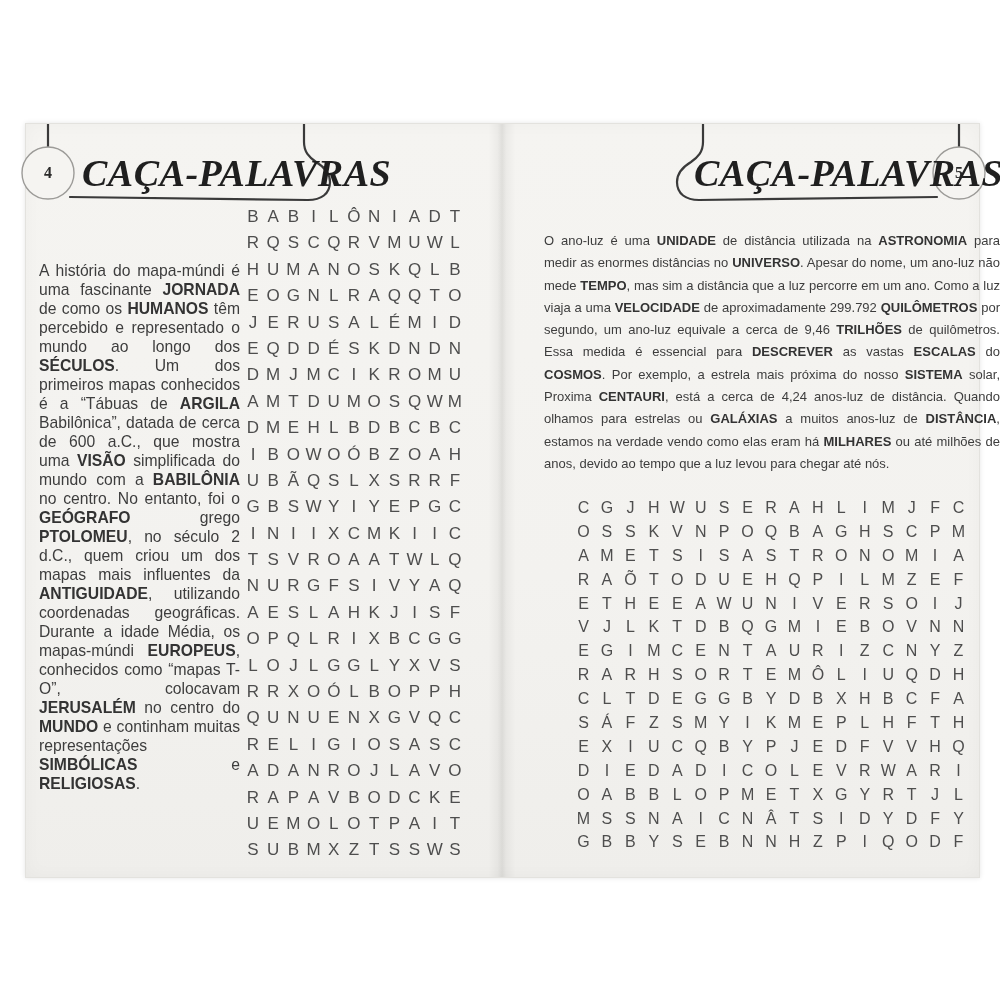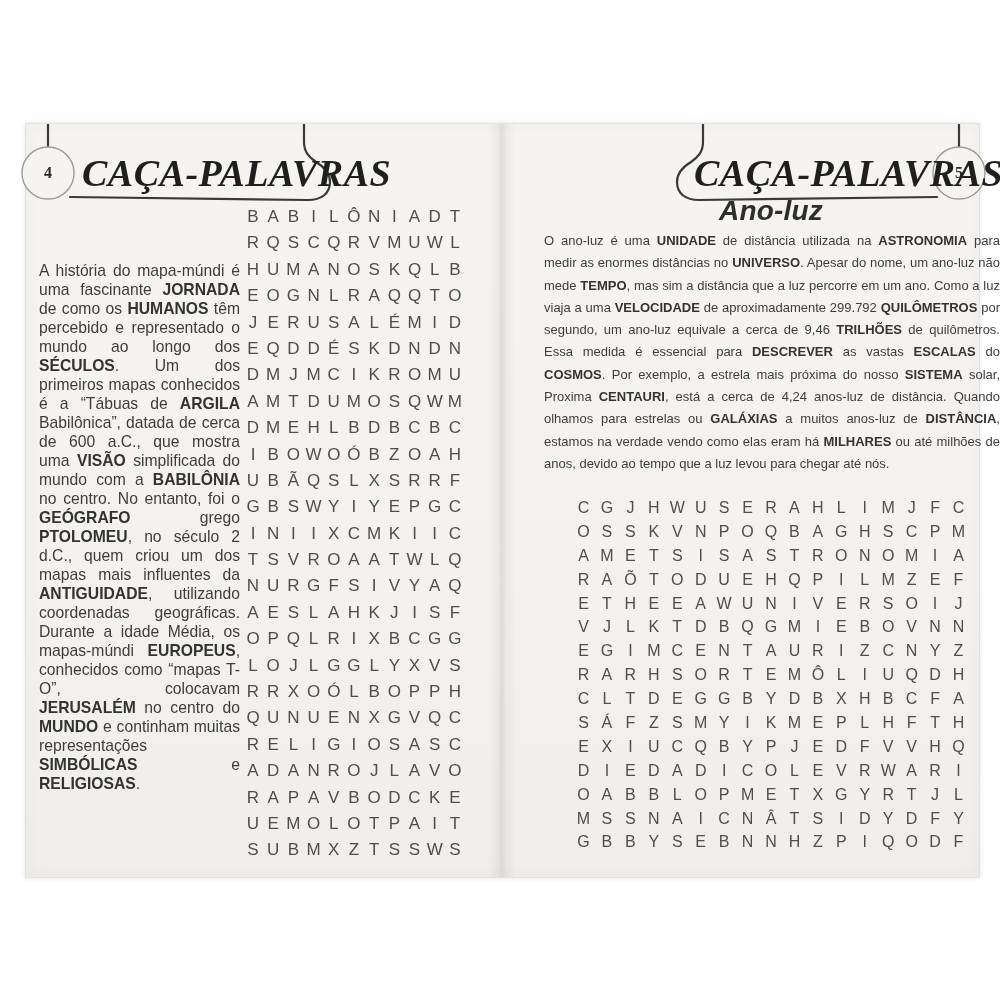--- a/index.html
+++ b/index.html
@@ -420,21 +420,20 @@
 
   <div class="page right">
     <svg class="tab-svg" style="left:152px" viewBox="0 0 330 85">
       <line x1="303" y1="0" x2="303" y2="23"></line>
       <path d="M 47 0 V 18 C 47 28 42 33 35 38 C 25 44 21 50 21 58 C 21 70 30 76 43 76 L 281 73"></path>
       <circle cx="303" cy="49" r="26"></circle>
     </svg>
     <div class="page-num" style="left:441px">5</div>
     <div class="header-title" style="left:190px">CAÇA-PALAVRAS</div>
 
-    <div class="puzzle-title">Ano-luz</div>
 
     <div class="intro"><span>O ano-luz é uma </span><b>UNIDADE</b><span> de distância utilizada na </span><b>ASTRONOMIA</b><span> para medir as enormes distâncias no </span><b>UNIVERSO</b><span>. Apesar do nome, um ano-luz não mede </span><b>TEMPO</b><span>, mas sim a distância que a luz percorre em um ano. Como a luz viaja a uma </span><b>VELOCIDADE</b><span> de aproximadamente 299.792 </span><b>QUILÔMETROS</b><span> por segundo, um ano-luz equivale a cerca de 9,46 </span><b>TRILHÕES</b><span> de quilômetros. Essa medida é essencial para </span><b>DESCREVER</b><span> as vastas </span><b>ESCALAS</b><span> do </span><b>COSMOS</b><span>. Por exemplo, a estrela mais próxima do nosso </span><b>SISTEMA</b><span> solar, Proxima </span><b>CENTAURI</b><span>, está a cerca de 4,24 anos-luz de distância. Quando olhamos para estrelas ou </span><b>GALÁXIAS</b><span> a muitos anos-luz de </span><b>DISTÂNCIA</b><span>, estamos na verdade vendo como elas eram há </span><b>MILHARES</b><span> ou até milhões de anos, devido ao tempo que a luz levou para chegar até nós.</span></div>
 
     <div class="word-grid">
         <div class="grid-row">
           <span class="grid-cell">C</span>
           <span class="grid-cell">G</span>
           <span class="grid-cell">J</span>
           <span class="grid-cell">H</span>
           <span class="grid-cell">W</span>

